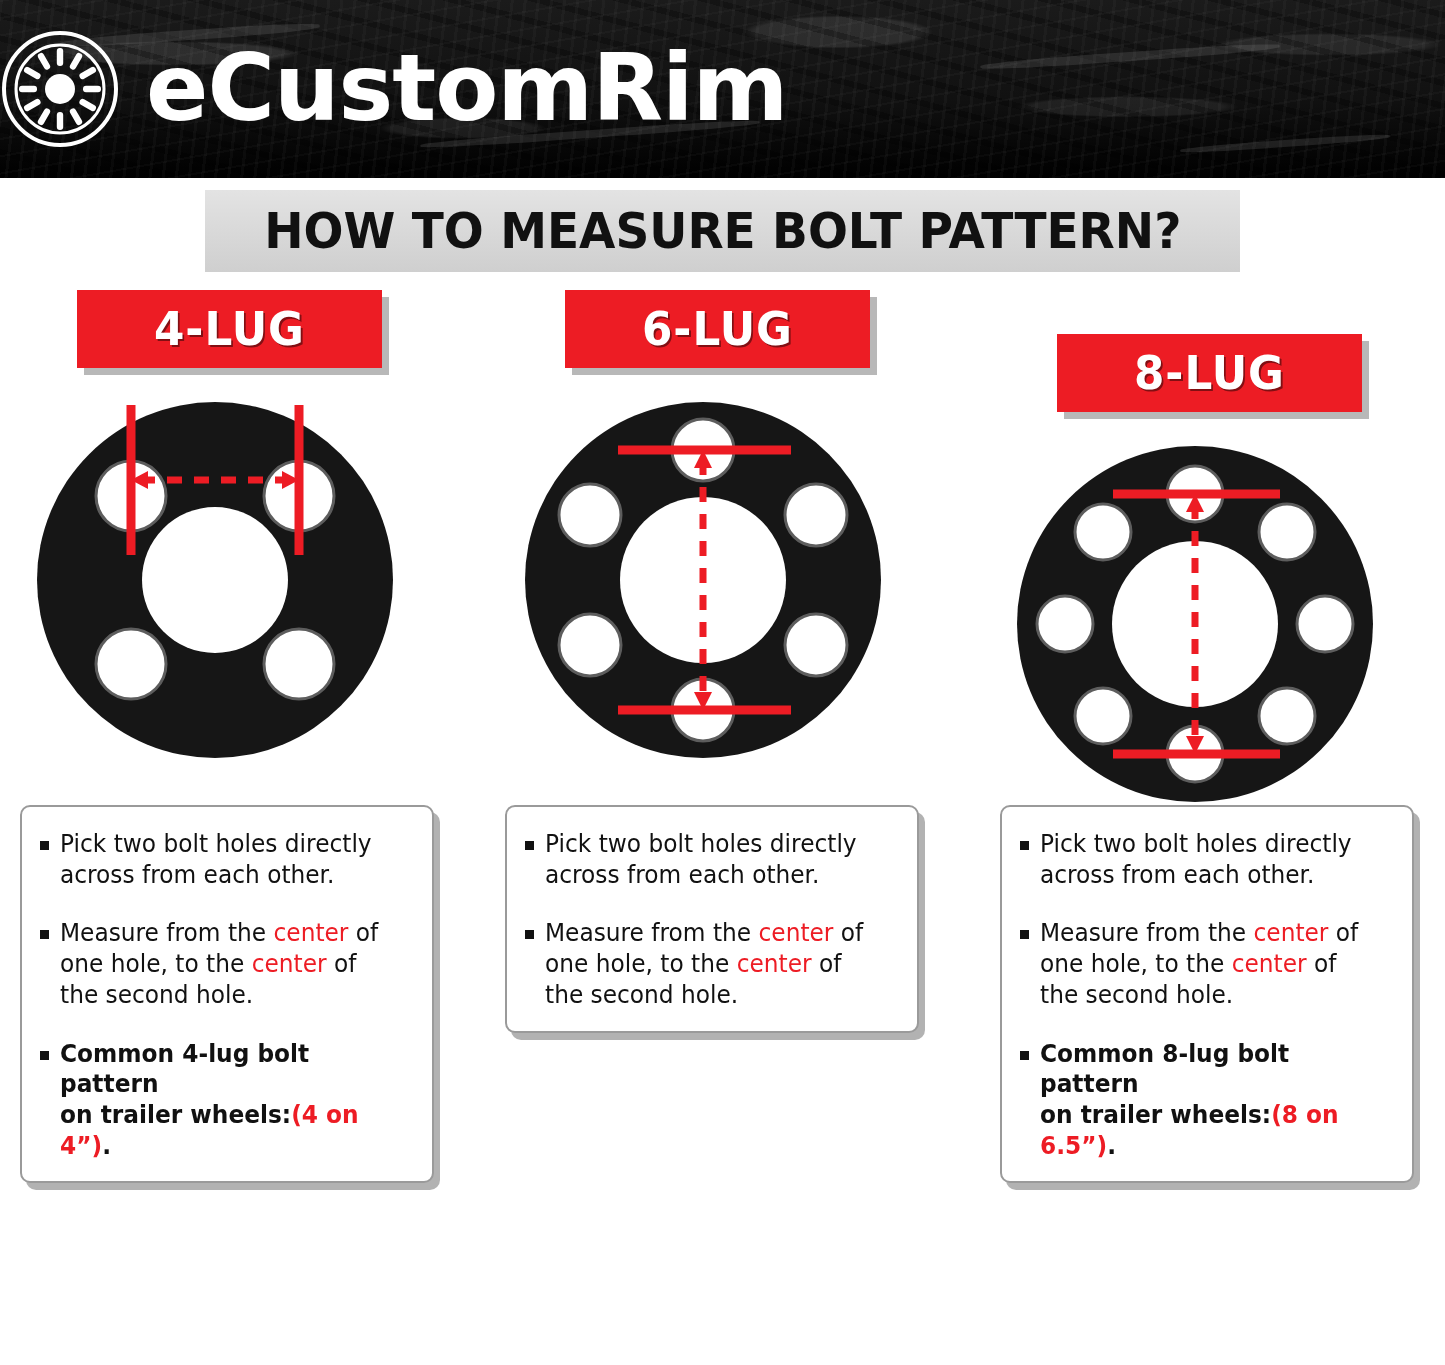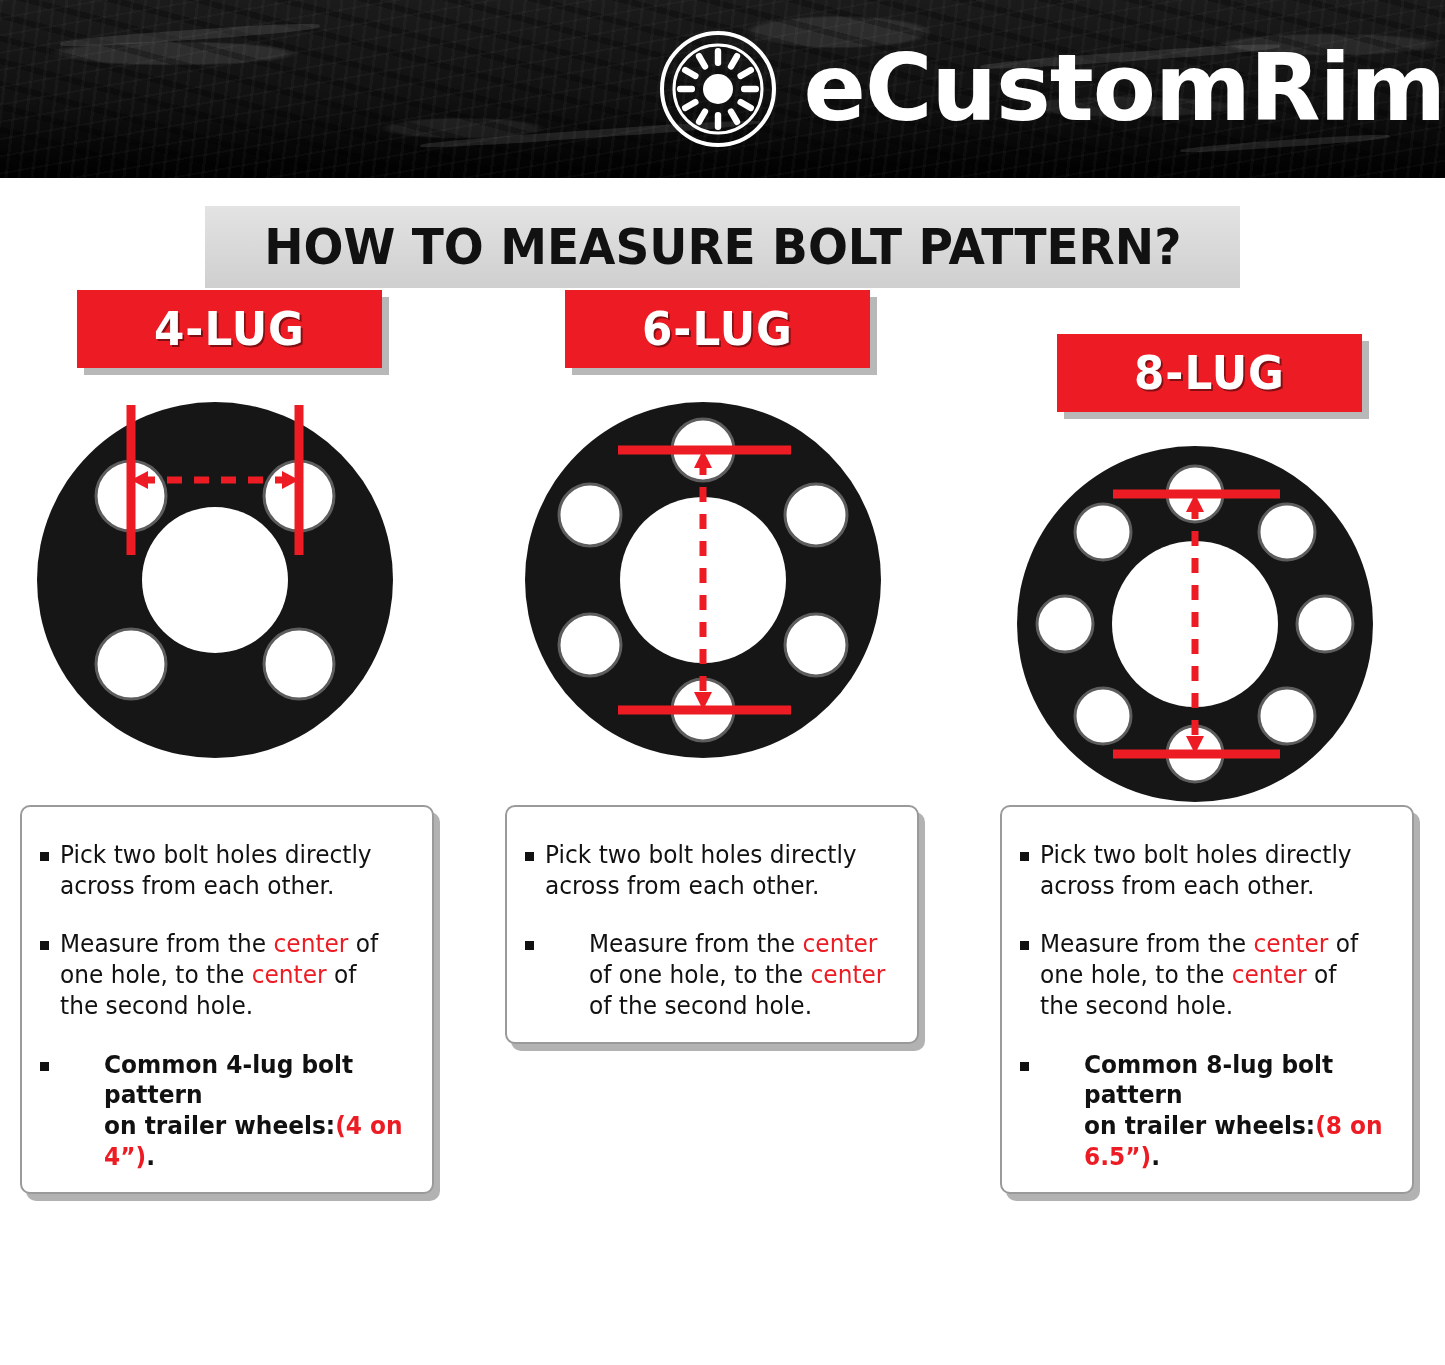--- a/index.html
+++ b/index.html
@@ -46,21 +46,21 @@
     border-radius: 40%;
   }
 
   .logo-wrap {
     position: absolute;
     left: 0; top: 0;
     width: 1445px;
     height: 178px;
     display: flex;
     align-items: center;
-    justify-content: flex-end;
+    justify-content: flex-start;
     gap: 26px;
   }
   .logo-mark {
     width: 120px;
     height: 120px;
     position: relative;
     flex: 0 0 auto;
   }
   .logo-text {
     color: #ffffff;
@@ -76,21 +76,20 @@
   .title-bar {
     position: absolute;
     left: 205px;
     top: 190px;
     width: 1035px;
     height: 82px;
     background: linear-gradient(180deg, #e3e3e3 0%, #cfcfcf 100%);
     display: flex;
     align-items: center;
     justify-content: center;
-    margin-top: 16px;
   }
   .title-bar .title-text {
     font-family: "DejaVu Sans", sans-serif;
     font-weight: bold;
     font-size: 50px;
     letter-spacing: 0px;
     color: #111111;
     white-space: nowrap;
     transform: scaleX(0.94);
   }
@@ -147,23 +146,22 @@
     padding: 22px 20px 18px 18px;
   }
   .ib-1 { left: 20px; }
   .ib-2 { left: 505px; }
   .ib-3 { left: 1000px; }
 
   .bullet-row {
     display: flex;
     align-items: flex-start;
     margin-bottom: 28px;
-    margin-top: 11px;
-  }
-  .bullet-row:last-child { margin-bottom: 2px; gap: 44px; }
+  }
+  .bullet-row:last-child { margin-bottom: 2px; }
   .bullet-sq {
     width: 9px;
     height: 9px;
     background: #111;
     margin: 12px 11px 0 0;
     flex: 0 0 auto;
   }
   .bullet-text {
     font-family: "DejaVu Sans", sans-serif;
     font-size: 24px;

